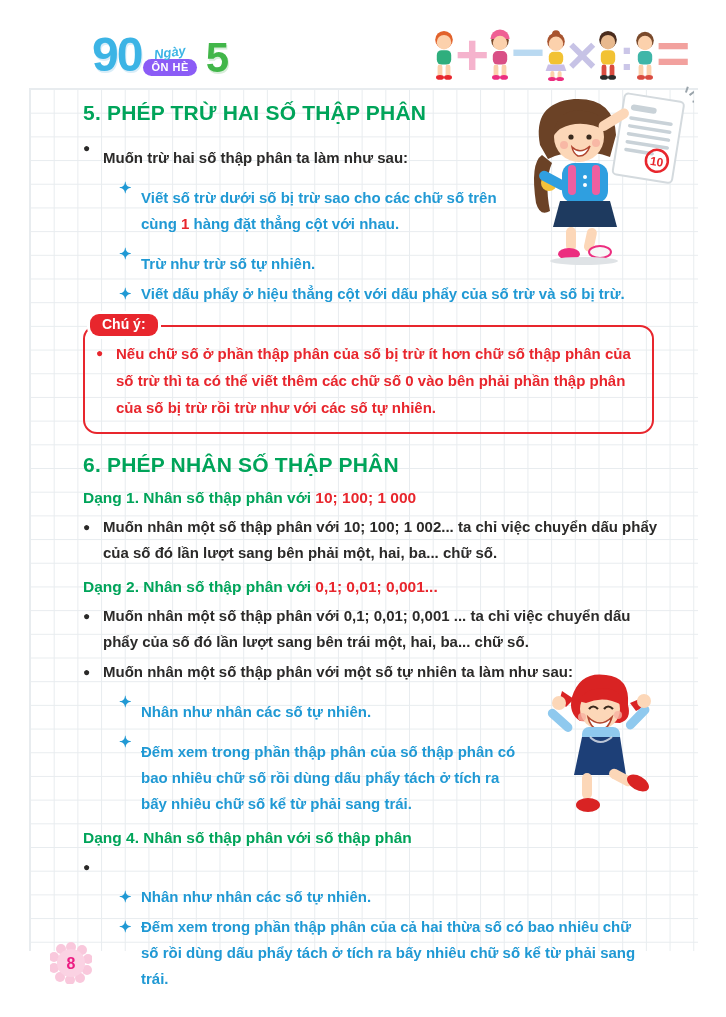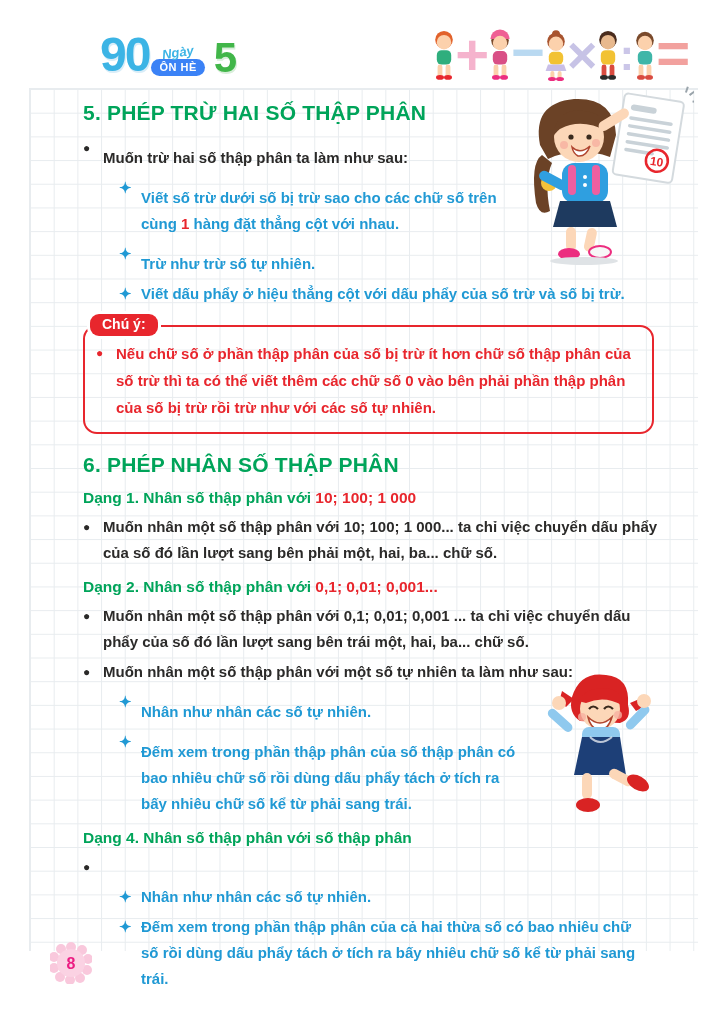--- a/index.html
+++ b/index.html
@@ -3,29 +3,29 @@
 <meta charset="utf-8">
 <style>
   html,body { margin:0; padding:0; background:#ffffff; }
   .page {
     position:relative; width:726px; height:1017px; background:#ffffff;
     font-family:"Liberation Sans", sans-serif; overflow:hidden;
     -webkit-font-smoothing:antialiased;
   }
 
   
-  .header { position:absolute; top:20px; left:100px; right:38px; height:70px;
+  .header { position:absolute; top:20px; left:92px; right:38px; height:70px;
             display:flex; align-items:center; justify-content:space-between; }
   .logo { display:flex; align-items:flex-end; }
   .logo-90 { font-size:48px; font-weight:800; color:#3cb4e5; line-height:1;
              text-shadow:1px 2px 0 #d9edf8; letter-spacing:-2px; }
   .logo-mid { display:flex; flex-direction:column; align-items:center; margin:0 2px 3px 2px; }
   .logo-ngay { color:#3cb4e5; font-size:13px; font-weight:700; font-style:italic;
                transform:rotate(-8deg); line-height:1; }
-  .logo-onhe { background:#3b82f6; color:#fff; font-size:11px; font-weight:800;
+  .logo-onhe { background:#8b5cf6; color:#fff; font-size:11px; font-weight:800;
                padding:3px 8px 3px; border-radius:10px; line-height:1; letter-spacing:0.5px; }
   .logo-toan { font-size:42px; font-weight:800; color:#ec2d7f; line-height:1;
                margin-left:10px; letter-spacing:0px; text-shadow:1px 2px 0 #f8d3e4; }
   .logo-five { font-size:42px; font-weight:800; color:#41b649; line-height:1;
                margin-left:7px; text-shadow:1px 2px 0 #d8eeda; }
 
   .kids { display:flex; align-items:center; }
   .kid { margin:0 -3px; }
   .sym { font-weight:800; line-height:0.9; margin:0 -2px; }
   .sym-plus  { color:#f5b3cd; font-size:58px; }
@@ -244,21 +244,21 @@
         </div>
       </div>
 
       <h2 class="section-title second">6. PHÉP NHÂN SỐ THẬP PHÂN</h2>
 
       <div class="dang">
         <span class="dang-green">Dạng 1. Nhân số thập phân với </span><span class="dang-red">10; 100; 1 000</span>
       </div>
       <div class="bullet-row" style="margin-top:4px">
         <span class="bullet-dot">●</span>
-        <span style="max-width:560px">Muốn nhân một số thập phân với 10; 100; 1 000... ta chỉ việc chuyển dấu phẩy của số đó lần lượt sang bên phải một, hai, ba... chữ số.</span>
+        <span style="max-width:560px">Muốn nhân một số thập phân với 10; 100; 1 002... ta chỉ việc chuyển dấu phẩy của số đó lần lượt sang bên phải một, hai, ba... chữ số.</span>
       </div>
 
       <div class="dang">
         <span class="dang-green">Dạng 2. Nhân số thập phân với </span><span class="dang-red">0,1; 0,01; 0,001...</span>
       </div>
       <div class="bullet-row" style="margin-top:4px">
         <span class="bullet-dot">●</span>
         <span style="max-width:560px">Muốn nhân một số thập phân với 0,1; 0,01; 0,001 ... ta chỉ việc chuyển dấu phẩy của số đó lần lượt sang bên trái một, hai, ba... chữ số.</span>
       </div>
 

